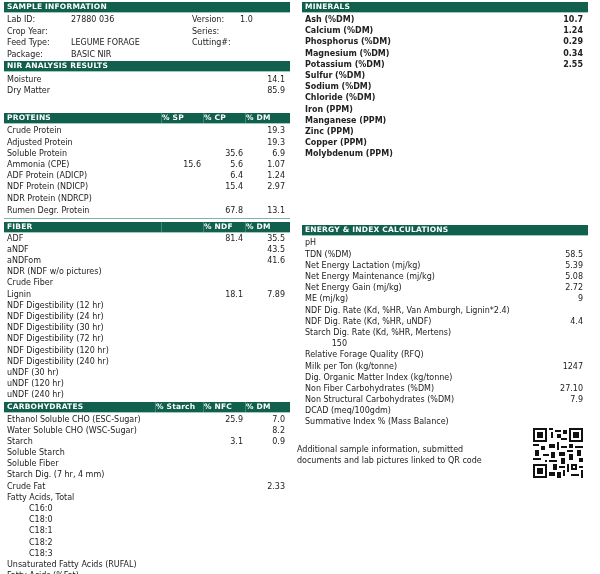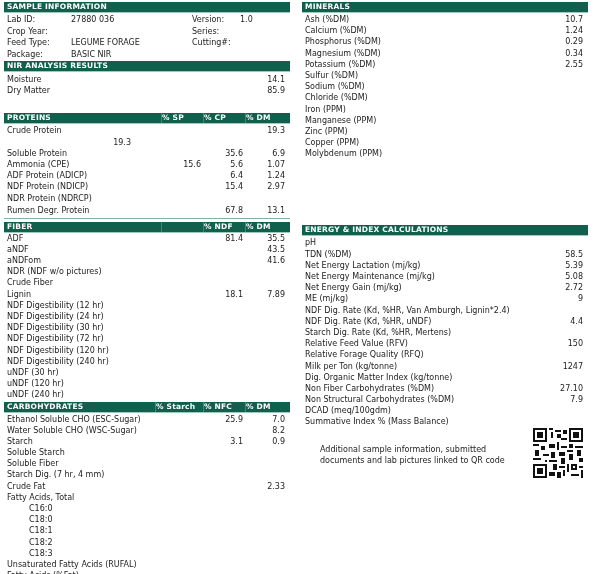--- a/index.html
+++ b/index.html
@@ -18,21 +18,21 @@
   }
   .hdr .t { flex: 1; }
   .hdr .c { text-align: left; border-left: 1px solid #3d8a73; padding-right: 2px; box-sizing: border-box; }
   .row { display: flex; height: 11.2px; line-height: 11.2px; padding: 0 3px; white-space: nowrap; }
   .row .lbl { flex: 1; }
   .row .v { text-align: right; padding-right: 2px; box-sizing: border-box; }
   .indent { padding-left: 25px; }
   .sep { border-top: 1px solid #7fb3a3; margin: 1px 0 3px 0; }
   .info-row { display: flex; height: 11.5px; line-height: 11.5px; padding: 0 3px; }
   .info-row span { display: inline-block; }
-  .qr-note { position: absolute; left: 320px; top: 444px; width: 210px; line-height: 11px; }
+  .qr-note { position: absolute; left: 297px; top: 444px; width: 210px; line-height: 11px; }
   .qr { position: absolute; left: 533px; top: 428px; width: 50px; height: 50px; }
 </style>
 </head>
 <body>
 
 <div class="col col-left">
 
   <div class="hdr">
     <span class="t">SAMPLE INFORMATION</span>
   </div>
@@ -82,20 +82,21 @@
     <span class="c" style="width:42px">% DM</span>
   </div>
   <div style="padding-top:1px;">
     <div class="row">
         <span class="lbl">Crude Protein</span>
         <span class="v" style="width:42px"></span>
         <span class="v" style="width:42px"></span>
         <span class="v" style="width:42px">19.3</span>
       </div>
     <div class="row">
+        <span class="lbl">Adjusted Protein</span>
         <span class="v" style="width:42px"></span>
         <span class="v" style="width:42px"></span>
         <span class="v" style="width:42px">19.3</span>
       </div>
     <div class="row">
         <span class="lbl">Soluble Protein</span>
         <span class="v" style="width:42px"></span>
         <span class="v" style="width:42px">35.6</span>
         <span class="v" style="width:42px">6.9</span>
       </div>
@@ -292,21 +293,21 @@
     <div class="row">
         <span class="lbl">Fatty Acids (%Fat)</span>
       </div>
   </div>
 </div>
 
 <div class="col col-right">
   <div class="hdr">
     <span class="t">MINERALS</span>
   </div>
-  <div style="padding-top:1px;">
+  <div style="padding-top:1px;font-weight:bold;">
     <div class="row">
         <span class="lbl">Ash (%DM)</span>
         <span class="v" style="width:44px">10.7</span>
       </div>
     <div class="row">
         <span class="lbl">Calcium (%DM)</span>
         <span class="v" style="width:44px">1.24</span>
       </div>
     <div class="row">
         <span class="lbl">Phosphorus (%DM)</span>
@@ -388,21 +389,20 @@
       </div>
     <div class="row">
         <span class="lbl">NDF Dig. Rate (Kd, %HR, uNDF)</span>
         <span class="v" style="width:44px">4.4</span>
       </div>
     <div class="row">
         <span class="lbl">Starch Dig. Rate (Kd, %HR, Mertens)</span>
         <span class="v" style="width:44px"></span>
       </div>
     <div class="row">
-        <span class="lbl">Relative Feed Value (RFV)</span>
         <span class="v" style="width:44px">150</span>
       </div>
     <div class="row">
         <span class="lbl">Relative Forage Quality (RFQ)</span>
         <span class="v" style="width:44px"></span>
       </div>
     <div class="row">
         <span class="lbl">Milk per Ton (kg/tonne)</span>
         <span class="v" style="width:44px">1247</span>
       </div>

